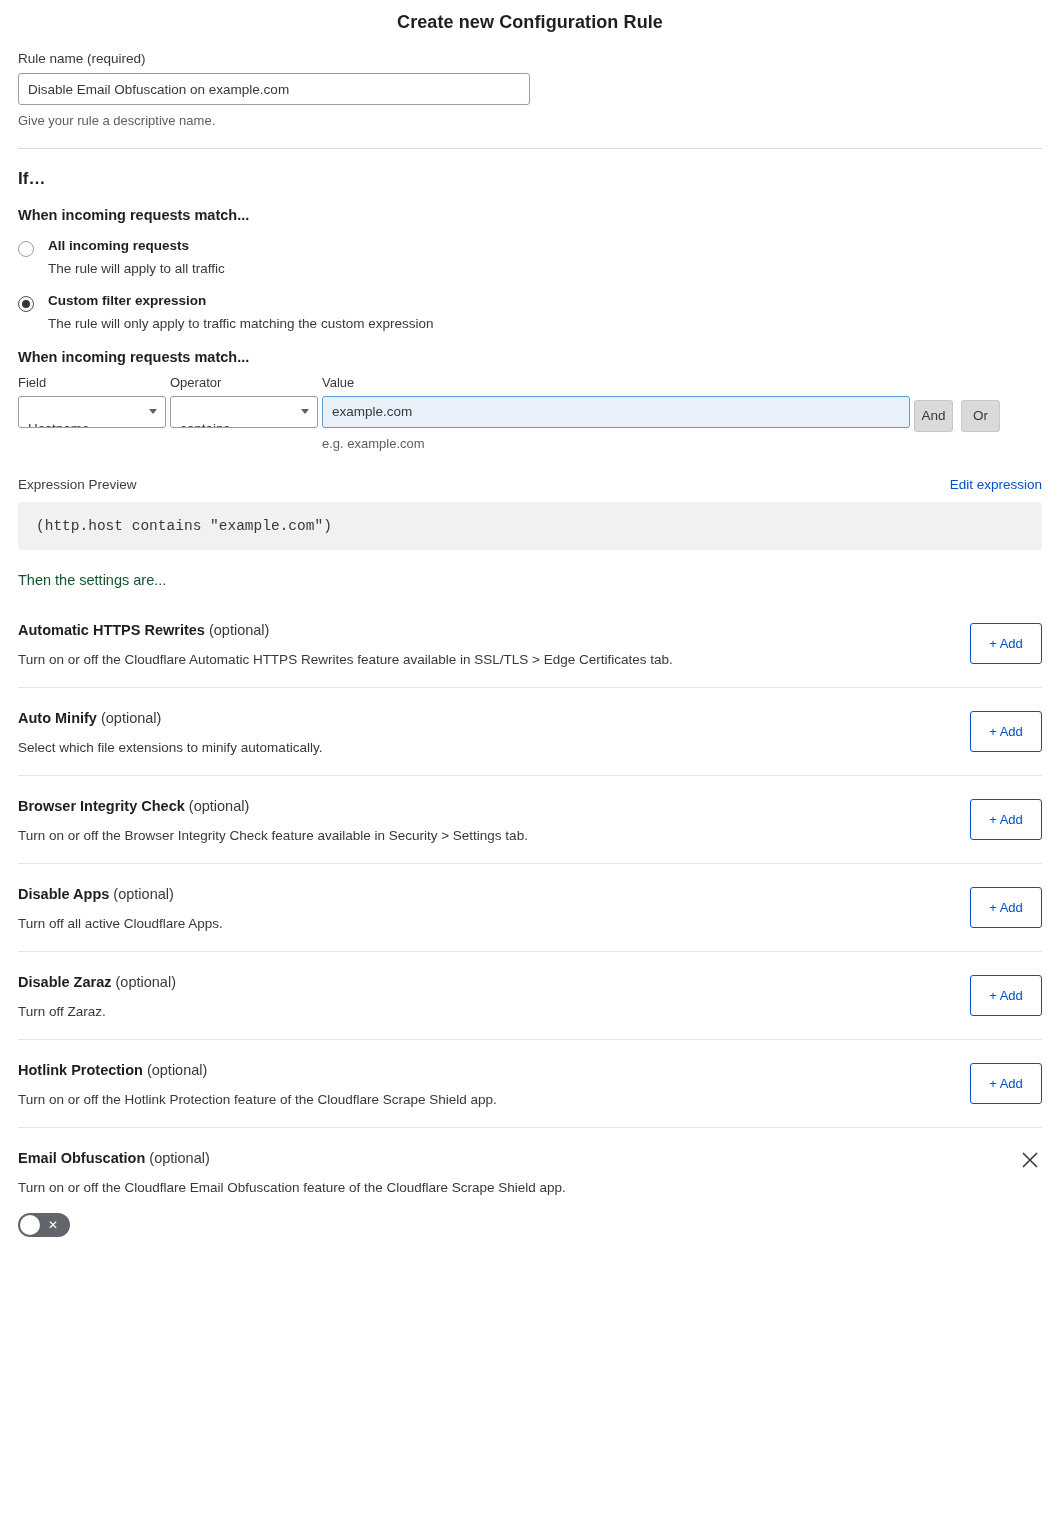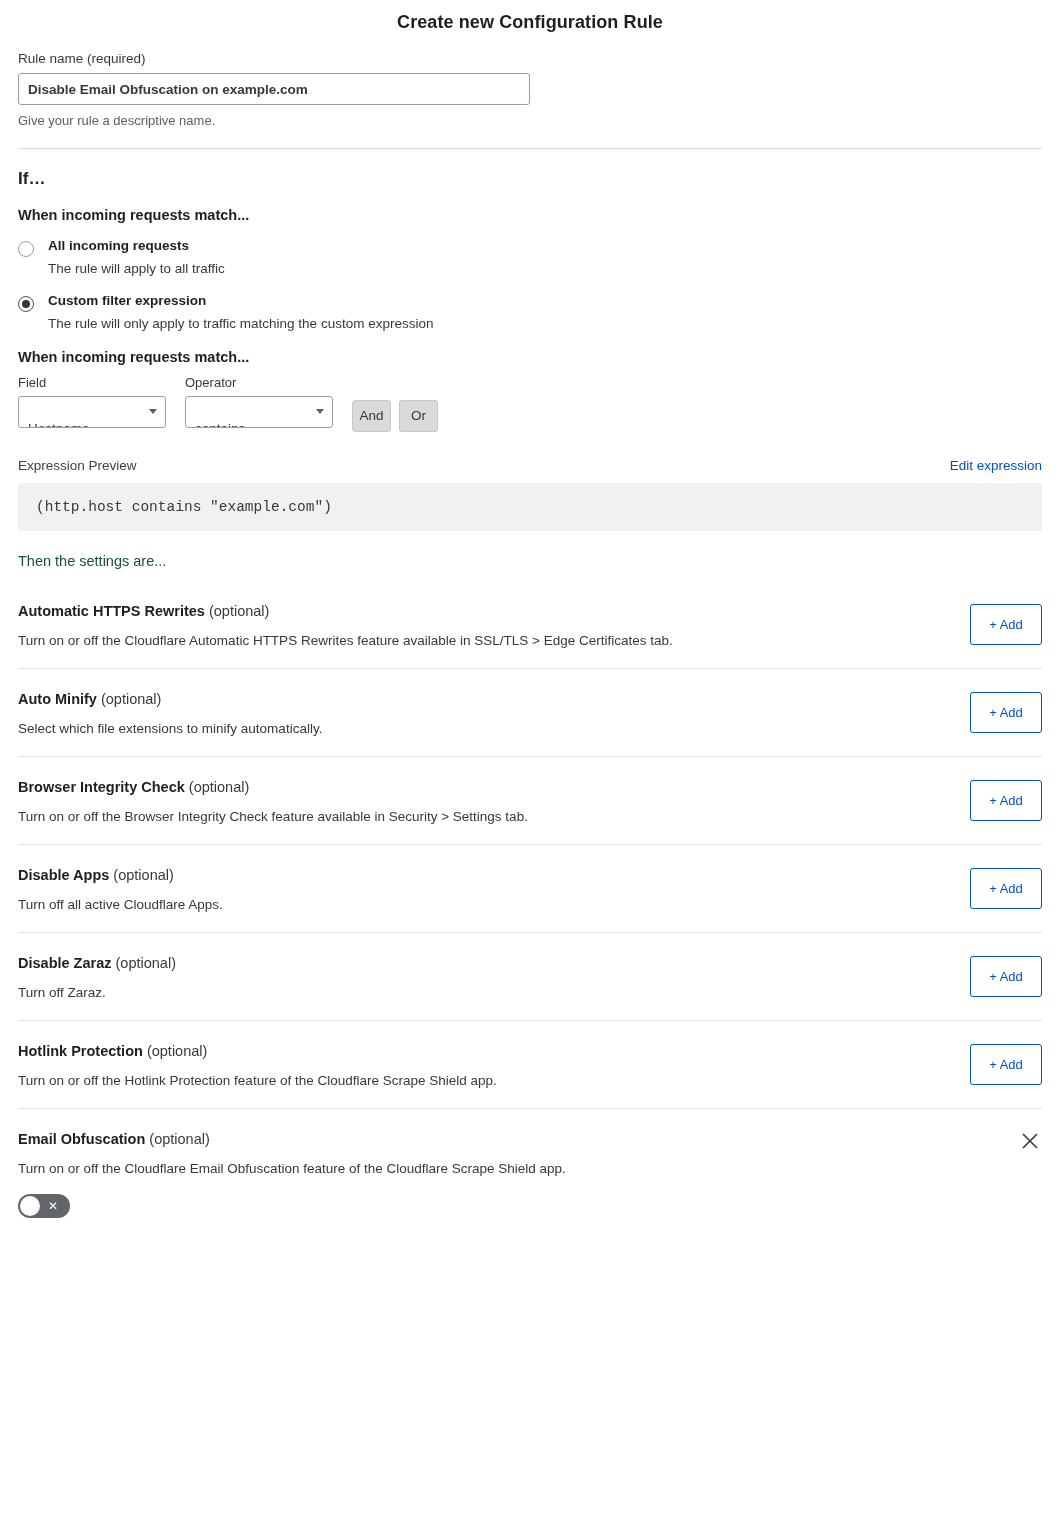--- a/index.html
+++ b/index.html
@@ -36,21 +36,20 @@
     width: 512px;
     height: 32px;
     border: 1px solid #999da1;
     border-radius: 3px;
     padding: 4px 9px;
     font-size: 13.5px;
     font-family: "Liberation Sans", sans-serif;
     color: #36393a;
     background: #fff;
     display: block;
-    font-weight: bold;
   }
   .hint {
     font-size: 13px;
     color: #5a5f63;
     margin-top: 8px;
   }
   .divider {
     height: 1px;
     background: #d9dadb;
     margin: 20px 0 0 0;
@@ -104,21 +103,21 @@
   }
   .radio-text .r-desc {
     font-size: 13.5px;
     color: #36393a;
     margin-top: 7px;
   }
   .expr-row {
     display: flex;
     align-items: flex-start;
     margin-top: 10px;
-    gap: 19px;
+    gap: 4px;
   }
   .col-label {
     font-size: 13px;
     color: #36393a;
     margin-bottom: 6px;
   }
   .select-wrap {
     position: relative;
     width: 148px;
   }
@@ -322,20 +321,25 @@
     </div>
 
     <div>
       <div class="col-label">Operator</div>
       <div class="select-wrap">
         <div class="select-box">contains</div>
         <span class="caret"></span>
       </div>
     </div>
 
+    <div class="value-wrap">
+      <div class="col-label">Value</div>
+      <input class="value-input" value="example.com" placeholder="Enter value" style="">
+      <div class="value-hint">e.g. example.com</div>
+    </div>
 
     <div class="btn-col">
       <div class="logic-btn">And</div>
       <div class="logic-btn">Or</div>
     </div>
   </div>
 
   <div class="preview-head">
     <span class="preview-label">Expression Preview</span>
     <span class="edit-expression">Edit expression</span>

